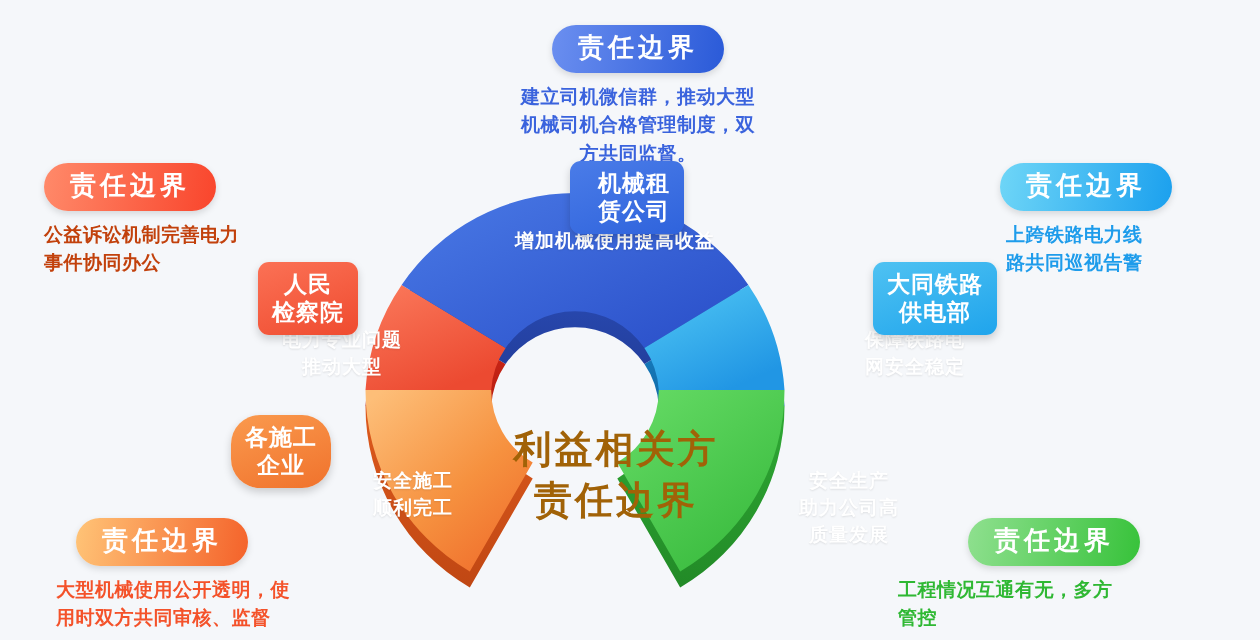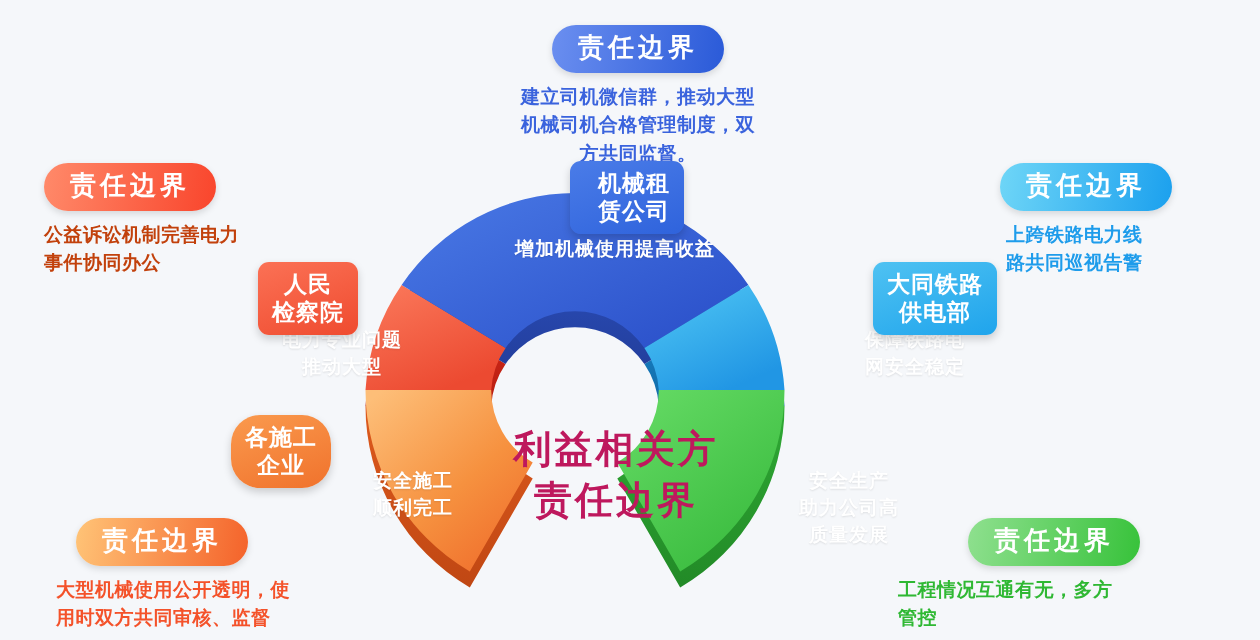--- a/index.html
+++ b/index.html
@@ -87,21 +87,21 @@
     text-shadow:0 1px 2px rgba(0,0,0,.10);
   }
 
   
   #center-title{
     position:absolute;
     left:466px;top:424px;width:300px;
     text-align:center;
     font-size:38px;
     font-weight:bold;
-    color:#be185d;
+    color:#a16207;
     line-height:1.33;
     letter-spacing:3px;
     white-space:pre-line;
   }
 </style>
 </head>
 <body>
 
 <div id="stage">
 
@@ -204,21 +204,21 @@
       <path d="M 191.6 110 A 209.5 209.5 0 0 1 538.4 110 L 434.4 173 A 83.8 83.8 0 0 0 295.6 173 Z" fill="url(#g-blue)"></path>
 
       <path d="M 538.4 110 A 209.5 209.5 0 0 1 574.5 215 L 448.8 215 A 83.8 83.8 0 0 0 434.4 173 Z" fill="url(#g-cyan)"></path>
 
       <path d="M 574.5 215 A 209.5 209.5 0 0 1 470.2 396.4 L 407.3 287.4 A 83.8 83.8 0 0 0 448.8 215 Z" fill="url(#g-green)"></path>
 
       <path d="M 155.5 215 A 209.5 209.5 0 0 0 259.8 396.4 L 322.7 287.4 A 83.8 83.8 0 0 1 281.2 215 Z" fill="url(#g-orange)"></path>
     </svg>
   </div>
 
-  <div class="segtext" style="left:455px;top:236px;width:320px;">增加机械使用提高收益</div>
+  <div class="segtext" style="left:455px;top:228px;width:320px;">增加机械使用提高收益</div>
 
   <div class="segtext" style="left:262px;top:327px;width:160px;">电力专业问题
 推动大型</div>
 
   <div class="segtext" style="left:779px;top:468px;width:140px;">安全生产
 助力公司高
 质量发展</div>
 
   <div class="segtext" style="left:835px;top:327px;width:160px;">保障铁路电
 网安全稳定</div>

